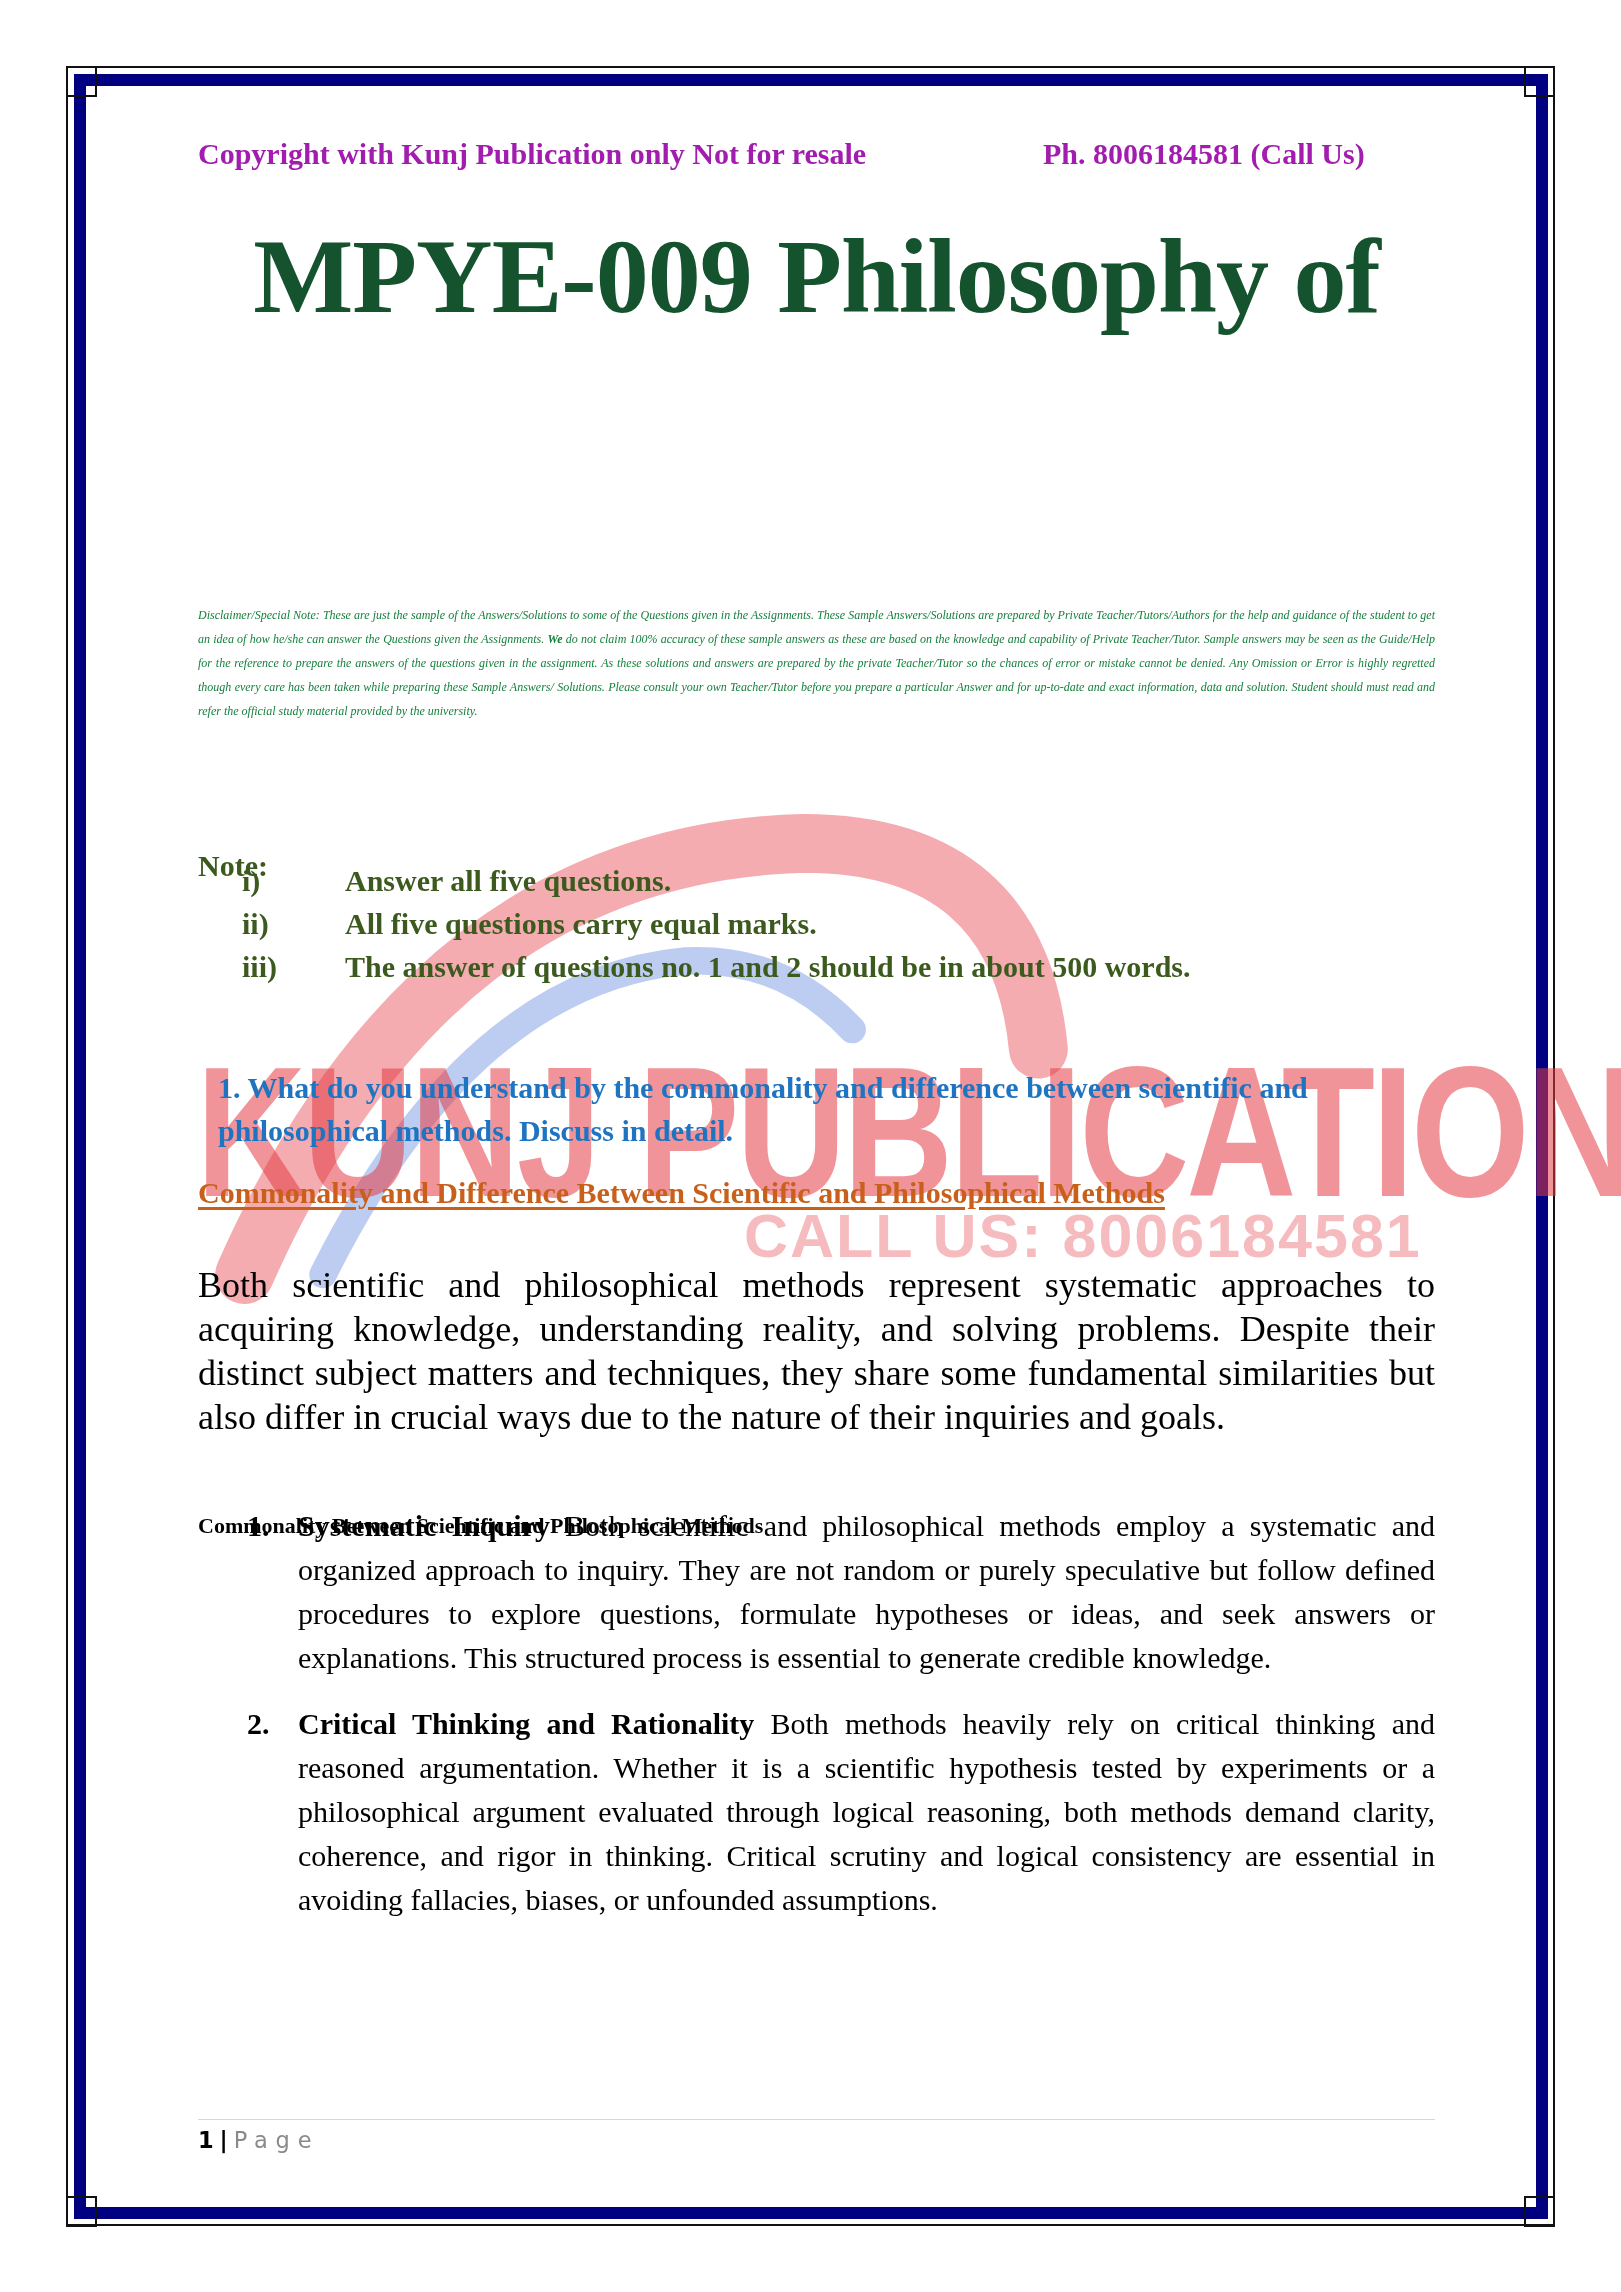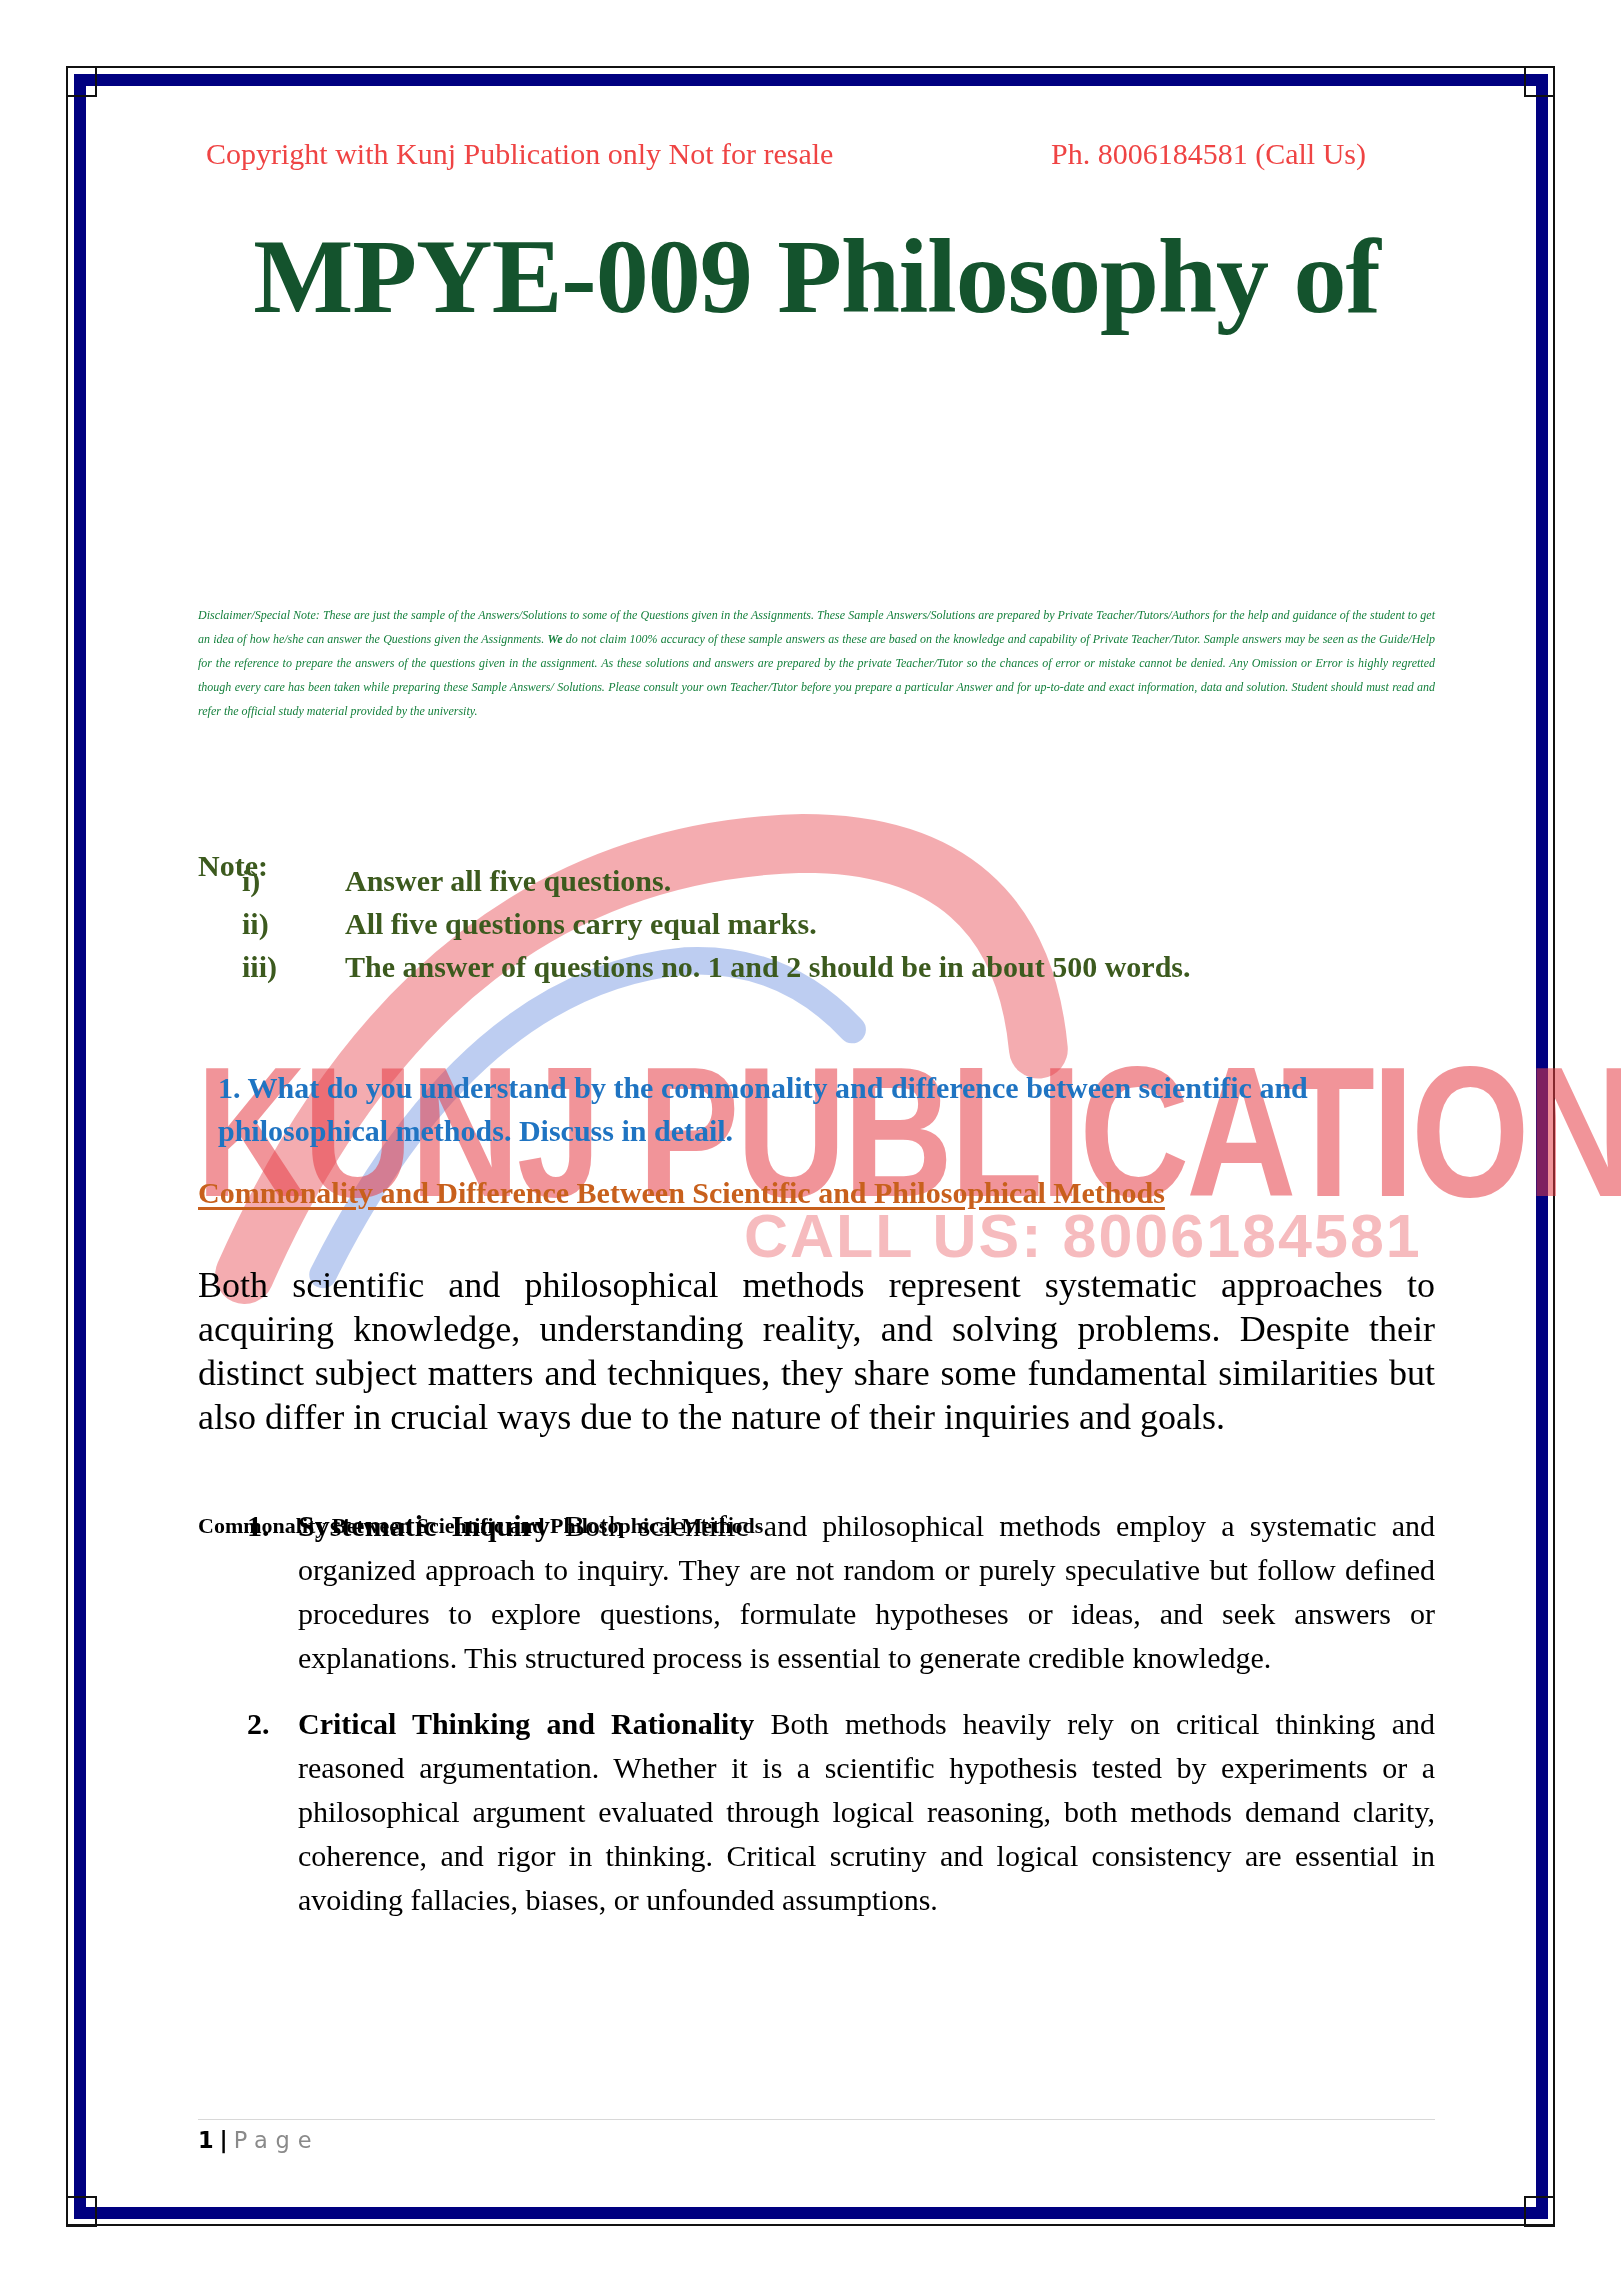--- a/index.html
+++ b/index.html
@@ -15,21 +15,21 @@
   .corner.br { left: 1524px; top: 2196px; }
 
   
   .watermark { position: absolute; left: 176px; top: 814px; width: 1274px; height: 490px; pointer-events: none; z-index: 0; }
   .wm-arc { position: absolute; }
   .wm-text { position: absolute; left: 19.6px; top: 211px; font-family: "Liberation Sans", sans-serif; font-weight: bold; font-size: 186px; letter-spacing: -3.9px; color: rgba(230, 60, 70, 0.55); white-space: nowrap; transform: scaleX(0.82); transform-origin: left top; }
   .wm-call { position: absolute; left: 568px; top: 387px; font-family: Liberation Sans, sans-serif; font-weight: bold; font-size: 61px; color: rgba(230, 60, 70, 0.35); white-space: nowrap; letter-spacing: 2px; }
 
   .content { position: absolute; left: 198px; top: 0; width: 1237px; z-index: 1; }
 
-  .copyright { position: absolute; top: 137px; left: 8px; width: 1237px; font-weight: normal; font-size: 30px; color: #ef4444; white-space: nowrap; }
+  .copyright { position: absolute; top: 137px; left: 0; width: 1237px; font-weight: bold; font-size: 30px; color: #a21caf; white-space: nowrap; }
   .copyright .phone { position: absolute; left: 845px; }
 
   .title { position: absolute; top: 204px; left: 0; width: 1237px; text-align: center; font-weight: bold; font-size: 106px; line-height: 145px; color: #14532d; letter-spacing: -1px; }
 
   .disclaimer { position: absolute; top: 603px; left: 0; width: 1237px; font-style: italic; font-size: 12px; line-height: 24px; text-align: justify; color: #15803d; }
 
   .note-label { position: absolute; top: 849px; left: 0; font-weight: bold; font-size: 30px; color: #3C5A1E; }
   .note-list { position: absolute; top: 859px; left: 44px; width: 1196px; }
   .note-item { font-weight: bold; font-size: 30px; line-height: 43px; color: #3C5A1E; white-space: nowrap; }
   .note-item .num { display: inline-block; width: 103px; }

